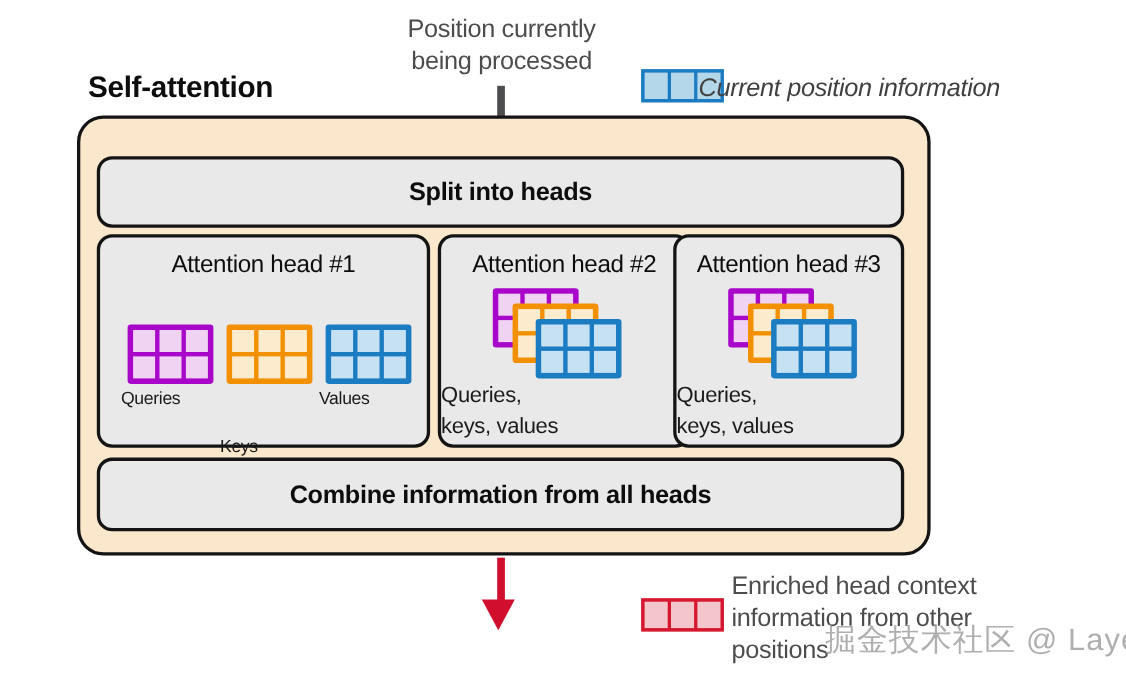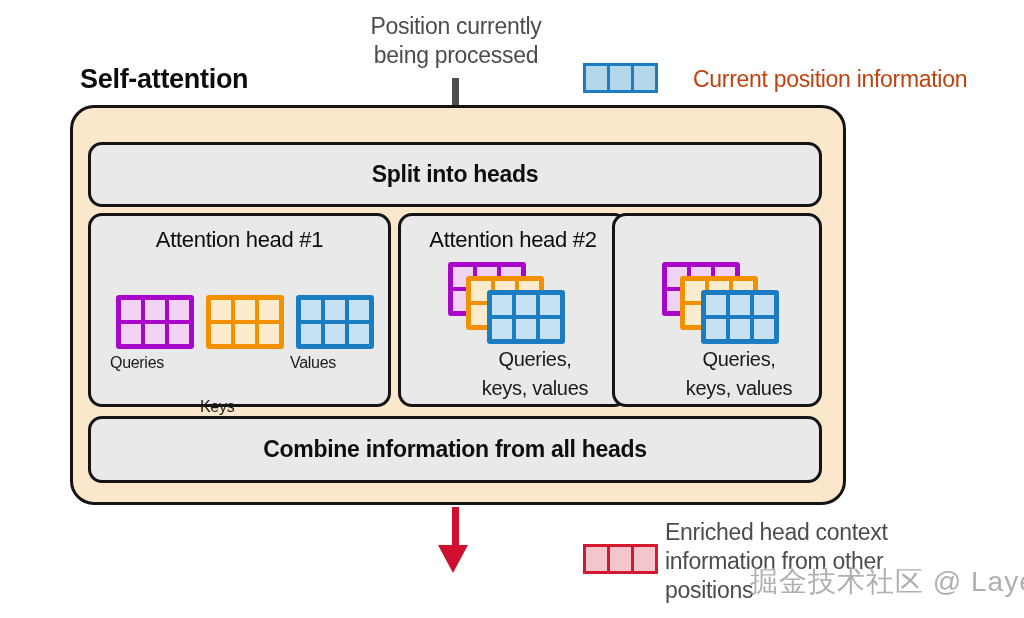--- a/index.html
+++ b/index.html
@@ -10,21 +10,21 @@
     letter-spacing:-0.3px;
   }
   .abs { position:absolute; }
 
   
   .diagram-title { left:80px; top:64px; font-size:27px; font-weight:700; color:#0d0d0d; }
   .top-annotation { left:331px; top:12px; width:250px; text-align:center;
     font-size:23px; line-height:1.25; color:#4c4c4e; }
   .bottom-annotation { left:665px; top:518px; width:250px;
     font-size:23px; line-height:1.26; color:#4c4c4e; }
-  .legend-label { left:693px; top:66px; font-size:23px; color:#c2410c; }
+  .legend-label { left:635px; top:66px; font-size:23px; color:#404040;font-style:italic; }
 
   
   .arrow-shaft { width:7px; }
   .gray-shaft { left:452px; top:78px; height:40px; background:#4d4d4f; }
   .gray-head { left:440px; top:116px; width:0; height:0;
     border-left:15px solid transparent; border-right:15px solid transparent;
     border-top:22px solid #4d4d4f; }
   .red-shaft { left:452px; top:507px; height:40px; background:#d00f2e; }
   .red-head { left:438px; top:545px; width:0; height:0;
     border-left:15px solid transparent; border-right:15px solid transparent;
@@ -68,22 +68,22 @@
   .grid-label { position:absolute; top:138px; width:90px; text-align:left;
     font-size:16px; color:#1a1a1a; }
   .l-queries { left:19px; }
   .l-keys    { left:109px;margin-top:44px; }
   .l-values  { left:199px; }
 
   
   .s-purple { left:47px; top:46px; z-index:1; }
   .s-orange { left:65px; top:60px; z-index:2; }
   .s-blue   { left:86px; top:74px; z-index:3; }
-  .head-caption { position:absolute; left:0; right:0; top:129px; text-align:center;
-    font-size:20px; line-height:1.45; color:#1a1a1a; z-index:4;padding-left:44px; }
+  .head-caption { position:absolute; left:0; right:0; top:129px; 
+    font-size:20px; line-height:1.45; color:#1a1a1a; z-index:4; }
 
   
   .swatch { position:absolute; display:grid;
     grid-template-columns:repeat(3,21px); grid-template-rows:24px;
     gap:3px; border:3px solid; }
   .swatch .cell { width:21px; height:24px; }
   .sw-blue { left:583px; top:63px; border-color:#1b7cc2; background:#1b7cc2; }
   .sw-blue .cell { background:#b5d7ea; }
   .sw-red { left:583px; top:544px; border-color:#d5182f; background:#d5182f; }
   .sw-red .cell { background:#f3c6cc; }
@@ -176,20 +176,21 @@
         <div class="cell"></div>
         <div class="cell"></div>
       </div>
     <div class="head-caption">
       <div>Queries,</div>
       <div>keys, values</div>
     </div>
   </div>
 
   <div class="abs head-panel head-3">
+    <div class="head-title">Attention head #3</div>
     <div class="matrix m-purple s-purple">
         <div class="cell"></div>
         <div class="cell"></div>
         <div class="cell"></div>
         <div class="cell"></div>
         <div class="cell"></div>
         <div class="cell"></div>
       </div>
     <div class="matrix m-orange s-orange">
         <div class="cell"></div>

